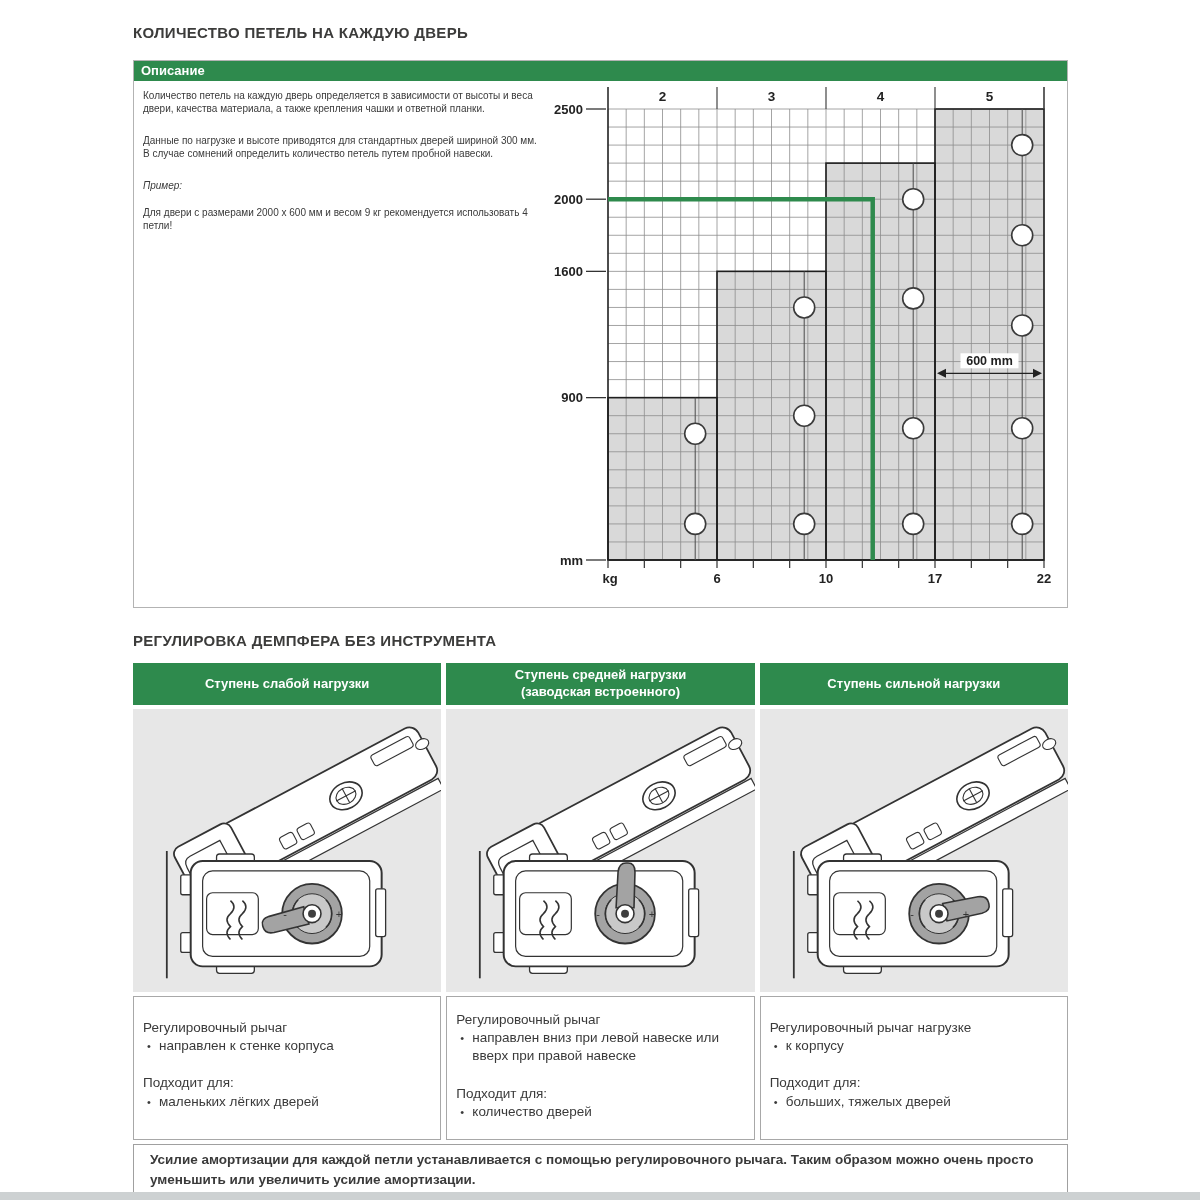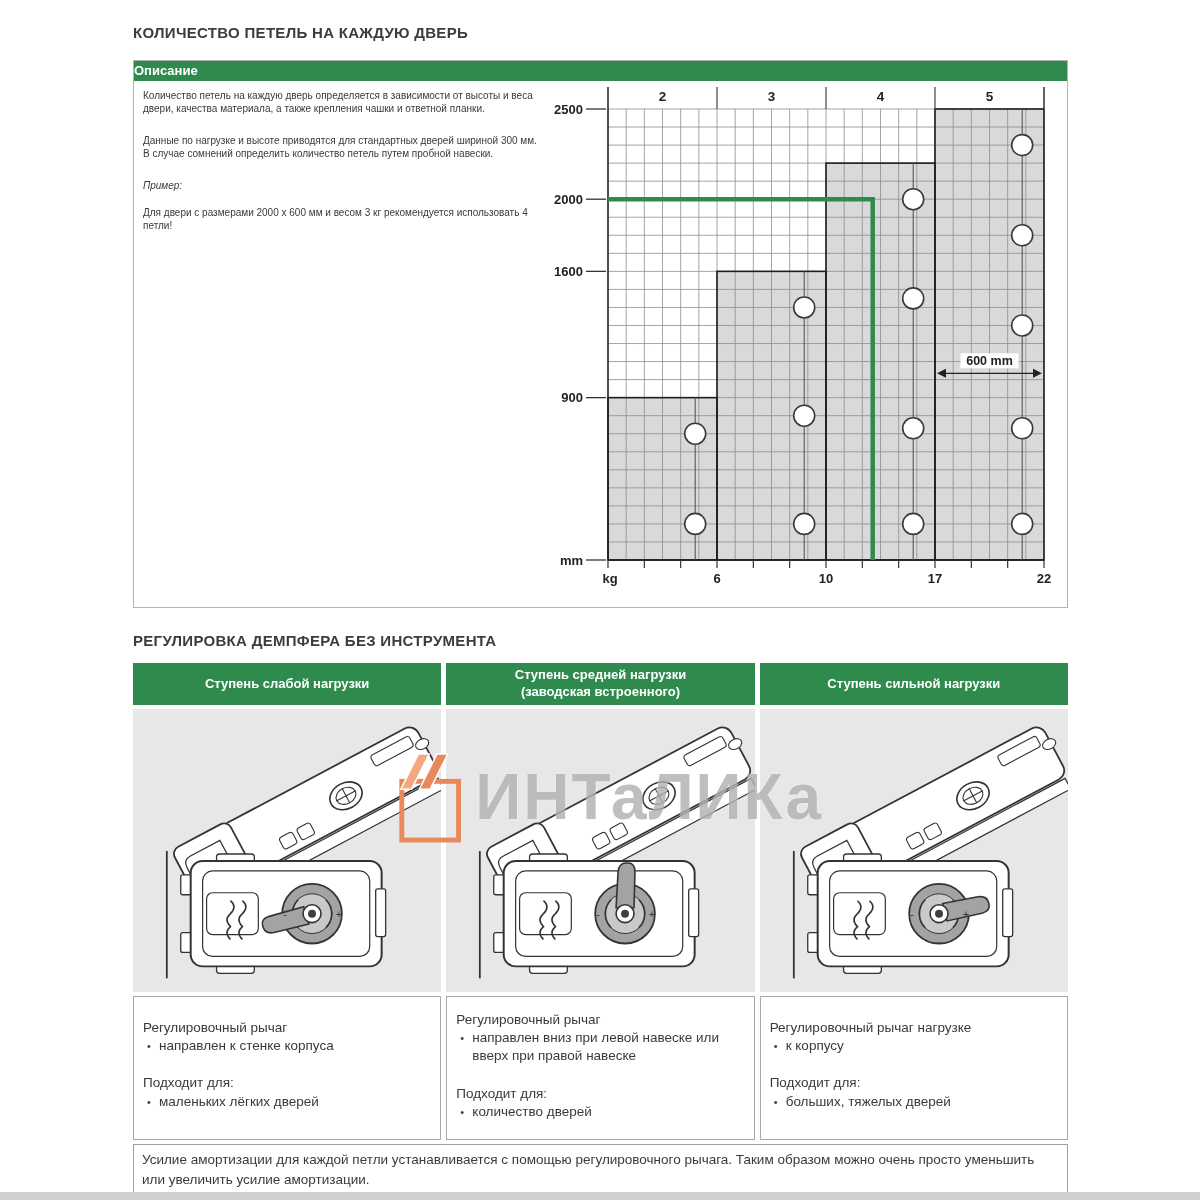--- a/index.html
+++ b/index.html
@@ -8,41 +8,41 @@
 
   .sec-title { position:absolute; left:133px; font-size:15px; font-weight:bold;
                color:#3c3c3b; letter-spacing:0.3px; }
   #title1 { top:24px; }
   #title2 { top:632px; }
 
   
   .desc-box { position:absolute; left:133px; top:60px; width:935px; height:548px;
               border:1px solid #b3b3b3; background:#fff; }
   .green-bar { height:20px; background:#2e8a4d; color:#fff; font-size:13px; font-weight:bold;
-               line-height:20px; }
+               line-height:20px; padding-left:7px; }
   .desc-text { position:absolute; left:9px; top:28px; width:400px; font-size:10px;
                line-height:1.34; color:#3a3a3a; }
   .desc-text p { margin-bottom:18px; }
   .desc-text p.tight { margin-bottom:14px;font-style:italic; }
   .chart-wrap { position:absolute; left:419px; top:24px; width:516px; height:521px; }
 
   
   .adj-table { position:absolute; left:133px; top:663px; width:935px;
                display:grid; grid-template-columns:1fr 1fr 1fr; grid-column-gap:5px; grid-row-gap:4px; }
   .adj-head { background:#2e8a4d; color:#fff; font-size:13px; font-weight:bold; text-align:center;
               height:42px; display:flex; flex-direction:column; justify-content:center; line-height:1.3; }
   .adj-img { background:#e7e7e7; height:283px; position:relative; }
   .adj-text { border:1px solid #a8a8a8; height:144px; padding:22px 10px 0 9px;
               font-size:13.5px; line-height:1.35; background:#fff; }
   .adj-text .group { margin-bottom:19px; }
   .bullet-row { display:flex; }
   .bullet-row .b { width:16px; padding-left:4px; font-size:11px; line-height:18px; }
   .bullet-row .t { flex:1; }
   .adj-foot { grid-column:1 / -1; border:1px solid #a0a0a0; border-bottom:3px solid #8d8d8d;
-              padding:5px 10px 8px 8px; font-size:13.5px; line-height:1.5; background:#fff; }
+              padding:5px 10px 8px 16px; font-size:13.5px; line-height:1.5; background:#fff;font-weight:bold; }
 
   
   .watermark { position:absolute; left:393px; top:742px; width:430px; height:110px;
                pointer-events:none; z-index:5; display:flex; align-items:center; }
   .wm-text { font-size:64px; font-weight:bold; color:#b2b2b2; opacity:0.82;
              letter-spacing:2px; margin-left:8px;
              text-shadow:0 0 2px rgba(255,255,255,.8); }
 
   .bottom-strip { position:absolute; left:0; bottom:0; width:1200px; height:8px; background:#cdd1d2; }
 
@@ -54,21 +54,21 @@
 <div class="page">
 
   <div class="sec-title" id="title1">КОЛИЧЕСТВО ПЕТЕЛЬ НА КАЖДУЮ ДВЕРЬ</div>
 
   <div class="desc-box">
     <div class="green-bar">Описание</div>
     <div class="desc-text">
       <p>Количество петель на каждую дверь определяется в зависимости от высоты и веса двери, качества материала, а также крепления чашки и ответной планки.</p>
       <p>Данные по нагрузке и высоте приводятся для стандартных дверей шириной 300 мм. В случае сомнений определить количество петель путем пробной навески.</p>
       <p class="tight">Пример:</p>
-      <p>Для двери с размерами 2000 x 600 мм и весом 3 кг рекомендуется использовать 4 петли!</p>
+      <p>Для двери с размерами 2000 x 600 мм и весом 9 кг рекомендуется использовать 4 петли!</p>
     </div>
     <div class="chart-wrap">
       <svg id="hinge-chart" width="516" height="521" viewBox="0 0 516 521">
           <g>
             <rect x="55" y="312.64" width="109" height="162.36" fill="#d9d9d9"></rect>
             <rect x="164" y="186.36" width="109" height="288.64" fill="#d9d9d9"></rect>
             <rect x="273" y="78.12" width="109" height="396.88" fill="#d9d9d9"></rect>
             <rect x="382" y="24" width="109" height="451" fill="#d9d9d9"></rect>
           </g>
           <g>
@@ -432,23 +432,15 @@
         <div class="bullet-row">
             <span class="b">•</span>
           <span class="t">больших, тяжелых дверей</span>
           </div>
       </div>
     </div>
 
     <div class="adj-foot">Усилие амортизации для каждой петли устанавливается с помощью регулировочного рычага. Таким образом можно очень просто уменьшить или увеличить усилие амортизации.</div>
   </div>
 
-  <div class="watermark">
-    <svg width="76" height="104" viewBox="0 0 76 104">
-      <rect x="9" y="36" width="58" height="60" fill="none" stroke="#e8895c" stroke-width="5"></rect>
-      <polygon points="8,44 26,8 37,8 19,44" fill="#f0a983" stroke="#ffffff" stroke-width="1.5"></polygon>
-      <polygon points="27,44 45,8 56,8 38,44" fill="#e8895c" stroke="#ffffff" stroke-width="1.5"></polygon>
-    </svg>
-    <div class="wm-text">ИНТаЛИКа</div>
-  </div>
 
   <div class="bottom-strip"></div>
 </div>
 
 </body></html>

